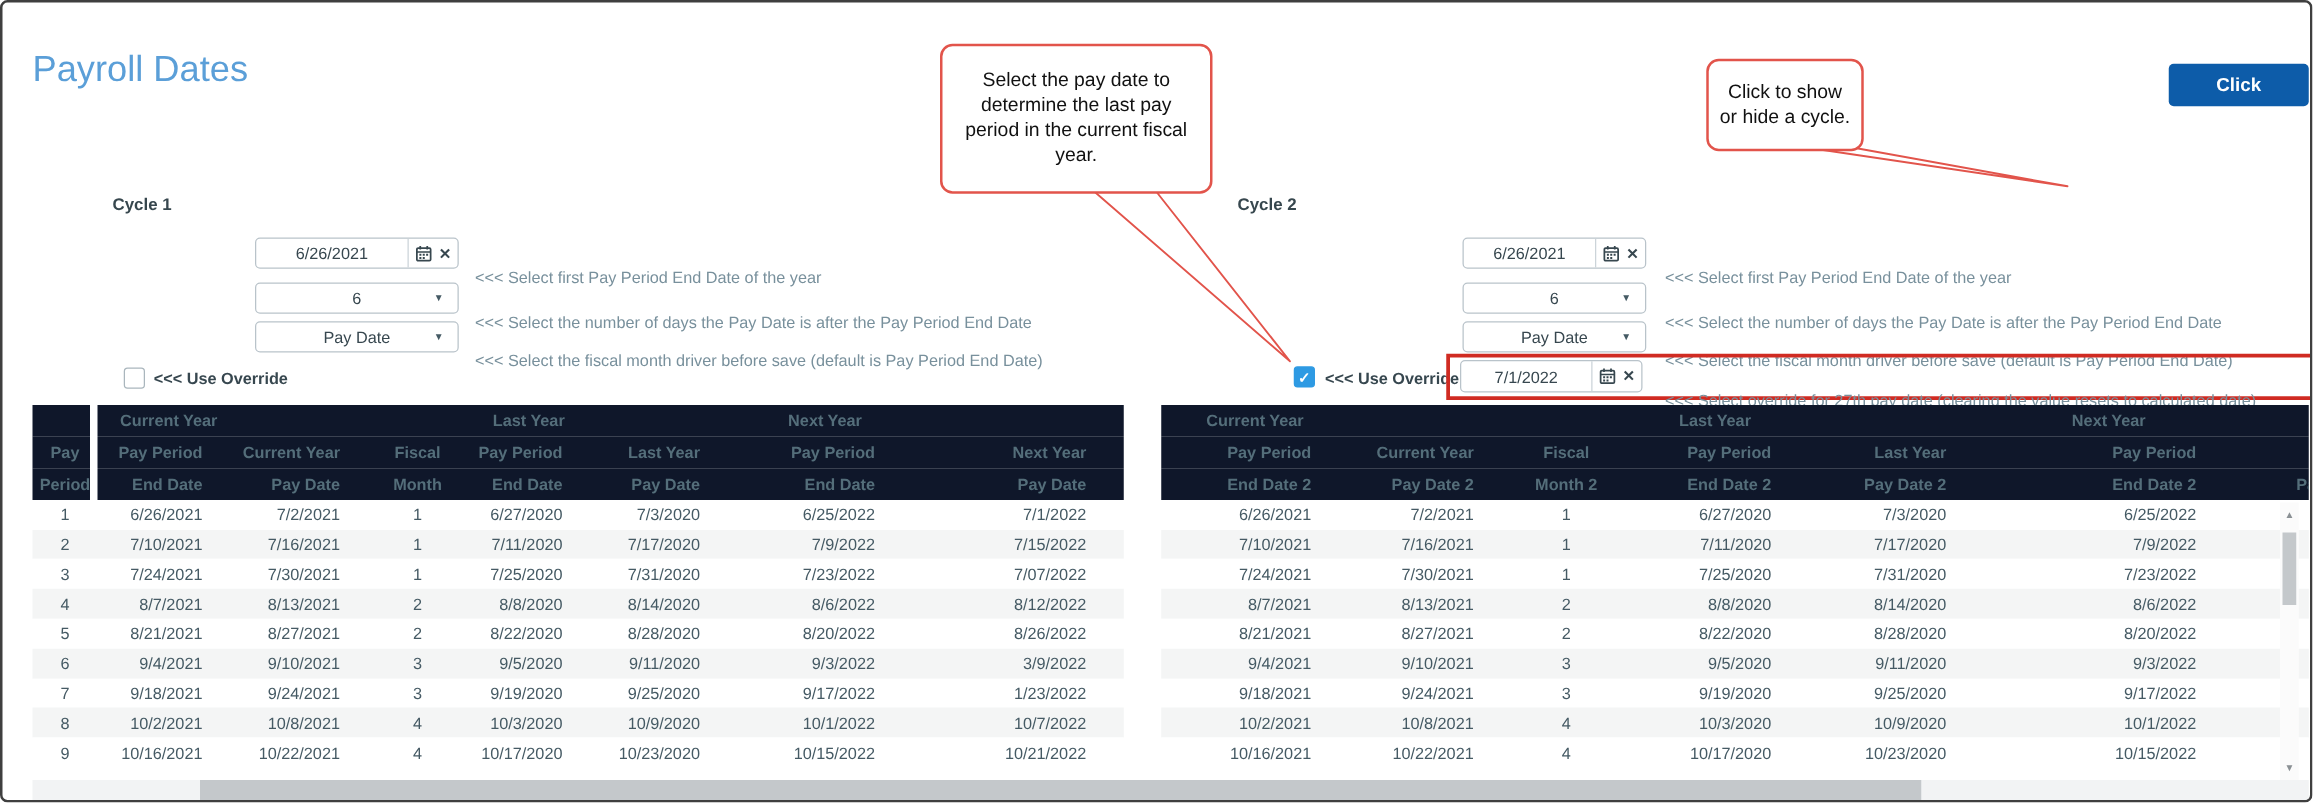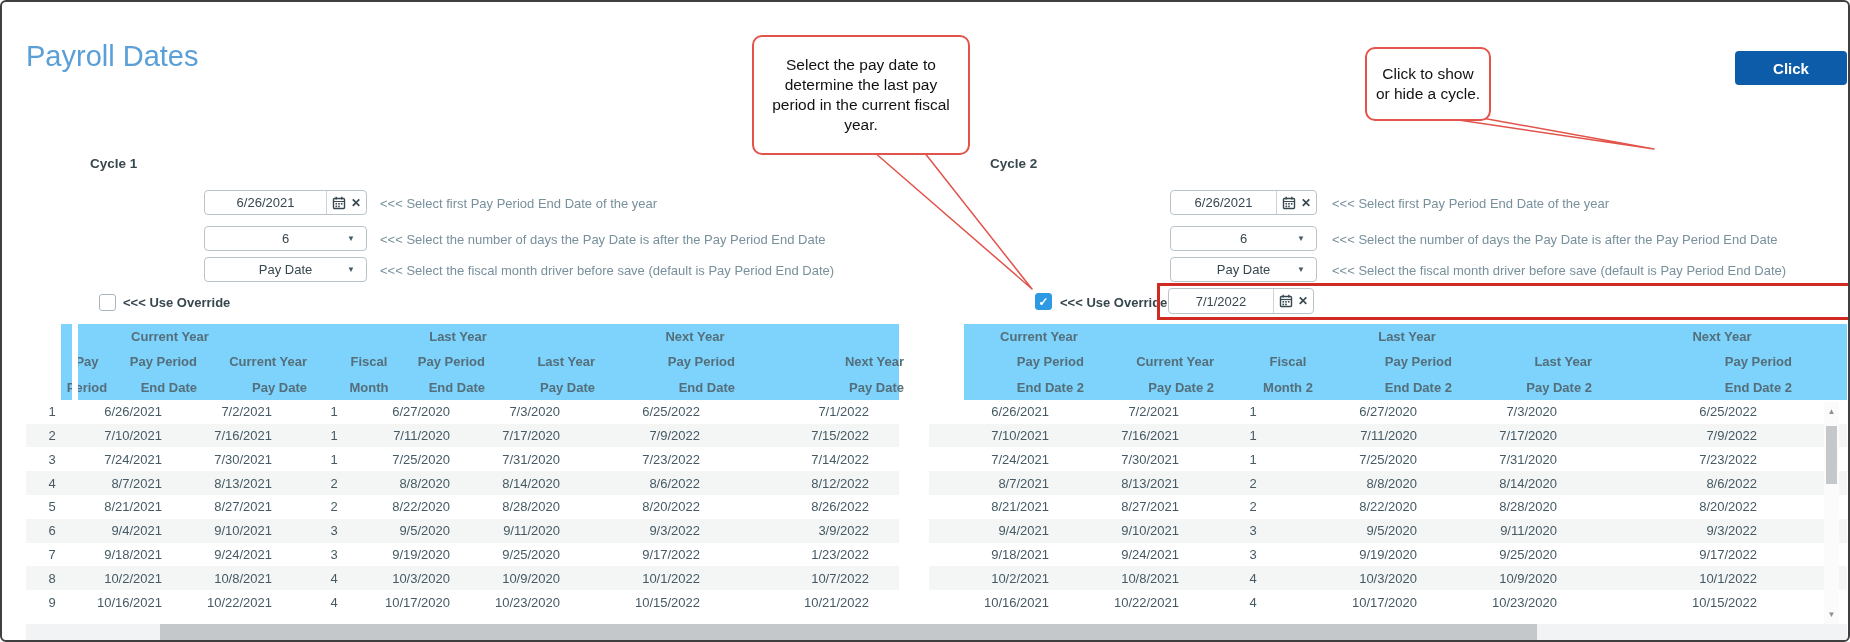--- a/index.html
+++ b/index.html
@@ -23,40 +23,40 @@
 
   .ctl { position:absolute; height:25px; background:#fff; border:1px solid #b9c3ca;
          border-radius:4px; display:flex; align-items:center; font-size:13px; color:#37474f; }
   .ctl .val { flex:1; text-align:center; }
   .di-icons { width:40px; height:100%; border-left:1px solid #ccd4d9; display:flex;
               align-items:center; justify-content:center; gap:5px; }
   .cal-icon { display:inline-block; }
   .clear-x { font-size:12px; font-weight:bold; color:#37474f; line-height:1; }
   .caret { position:absolute; right:11px; font-size:8px; color:#455a64; }
 
-  .hint { position:absolute; font-size:13px; color:#78909c; white-space:nowrap; }
+  .hint { position:absolute; font-size:13px; color:#78909c; white-space:nowrap;margin-top:18px; }
 
   .checkbox { position:absolute; width:17px; height:17px; background:#fff;
               border:1px solid #aab6bd; border-radius:3px; cursor:pointer; }
   .checkbox.checked { background:#2e9ae3; border-color:#2e9ae3; color:#fff;
       font-size:12px; font-weight:bold; text-align:center; line-height:16px; }
   .ov-label { position:absolute; font-size:13px; font-weight:600; color:#37474f; white-space:nowrap; }
 
   .red-box { position:absolute; left:1155px; top:281px; width:700px; height:37px;
              border:3px solid #d02b22; }
 
   .callout { position:absolute; background:#fff; border:2px solid #e2544b; border-radius:10px;
              display:flex; align-items:center; justify-content:center; text-align:center;
              font-size:15.5px; color:#111; line-height:1.3; padding:6px 8px; z-index:6; }
   .co1 { left:750px; top:33px; width:218px; height:120px; }
   .co2 { left:1363px; top:45px; width:126px; height:74px; }
   .arrows { position:absolute; left:0; top:0; z-index:5; pointer-events:none; }
 
   .half { position:absolute; top:322px; }
-  .hline { display:flex; height:25.3px; align-items:center; background:#7dd3fc;margin-left:35px; }
+  .hline { display:flex; height:25.3px; align-items:center; background:#0f172a; }
   .trow  { display:flex; height:23.8px; align-items:center; background:#fff; }
   .trow:nth-child(even) { background:#f4f5f5; }
   .cell { font-size:13px; color:#455a64; flex:none; }
   .hd   { font-weight:bold; color:#546e7a; }
   .cell.r { text-align:right; padding-right:30px; }
   .cell.c { text-align:center; }
   .cell.clip { padding-left:50px; overflow:hidden; white-space:nowrap; text-align:left; }
   .hdr-divider { position:absolute; left:70px; top:322px; width:6px; height:76px; background:#fff; }
 
   .vscroll { position:absolute; left:1822px; top:400px; width:15px; height:222px; background:#fbfbfb; z-index:7; }
@@ -171,20 +171,21 @@
         <line x1="1.5" y1="5.5" x2="12.5" y2="5.5" stroke="#37474f" stroke-width="1.2"></line>
         <rect x="3.5" y="7" width="1.6" height="1.6" fill="#37474f"></rect>
           <rect x="6.2" y="7" width="1.6" height="1.6" fill="#37474f"></rect>
         <rect x="8.9" y="7" width="1.6" height="1.6" fill="#37474f"></rect>
           <rect x="3.5" y="9.6" width="1.6" height="1.6" fill="#37474f"></rect>
         <rect x="6.2" y="9.6" width="1.6" height="1.6" fill="#37474f"></rect>
       </svg>
       <span class="clear-x">✕</span>
     </span>
   </div>
+  <div class="hint" style="left:1330px;top:293px;">&lt;&lt;&lt; Select override for 27th pay date (clearing the value resets to calculated date)</div>
 
   <div class="half" style="left:24px;width:873px;">
     <div id="left-header">
         <div class="hline">
           <div class="cell c hd" style="width: 52px;"></div>
           <div class="cell c hd" style="width: 114px;">Current Year</div>
           <div class="cell c hd" style="width: 110px;"></div>
           <div class="cell c hd" style="width: 64px;"></div>
           <div class="cell c hd" style="width: 114px;">Last Year</div>
           <div class="cell c hd" style="width: 110px;"></div>
@@ -234,21 +235,21 @@
           <div class="cell r" style="width: 169px;">7/15/2022</div>
         </div>
         <div class="trow">
           <div class="cell c" style="width: 52px;">3</div>
           <div class="cell r" style="width: 114px;">7/24/2021</div>
           <div class="cell r" style="width: 110px;">7/30/2021</div>
           <div class="cell c" style="width: 64px;">1</div>
           <div class="cell r" style="width: 114px;">7/25/2020</div>
           <div class="cell r" style="width: 110px;">7/31/2020</div>
           <div class="cell r" style="width: 140px;">7/23/2022</div>
-          <div class="cell r" style="width: 169px;">7/14/2022</div>
+          <div class="cell r" style="width: 169px;">7/07/2022</div>
         </div>
         <div class="trow">
           <div class="cell c" style="width: 52px;">4</div>
           <div class="cell r" style="width: 114px;">8/7/2021</div>
           <div class="cell r" style="width: 110px;">8/13/2021</div>
           <div class="cell c" style="width: 64px;">2</div>
           <div class="cell r" style="width: 114px;">8/8/2020</div>
           <div class="cell r" style="width: 110px;">8/14/2020</div>
           <div class="cell r" style="width: 140px;">8/6/2022</div>
           <div class="cell r" style="width: 169px;">8/12/2022</div>

